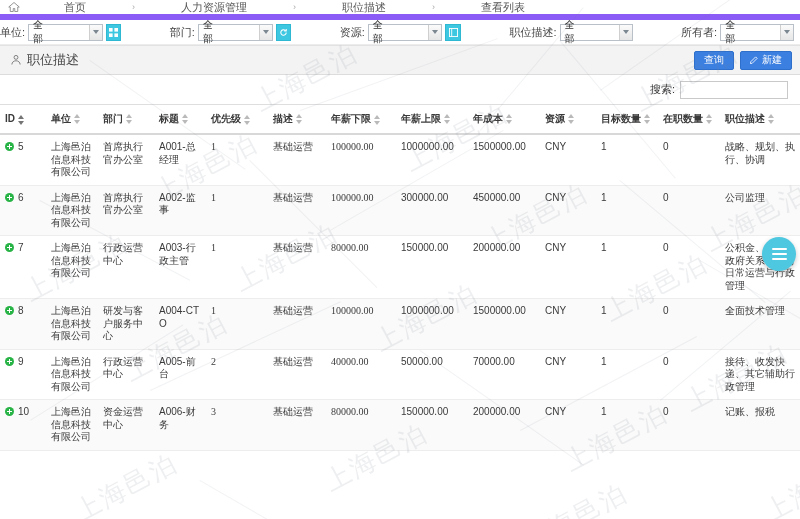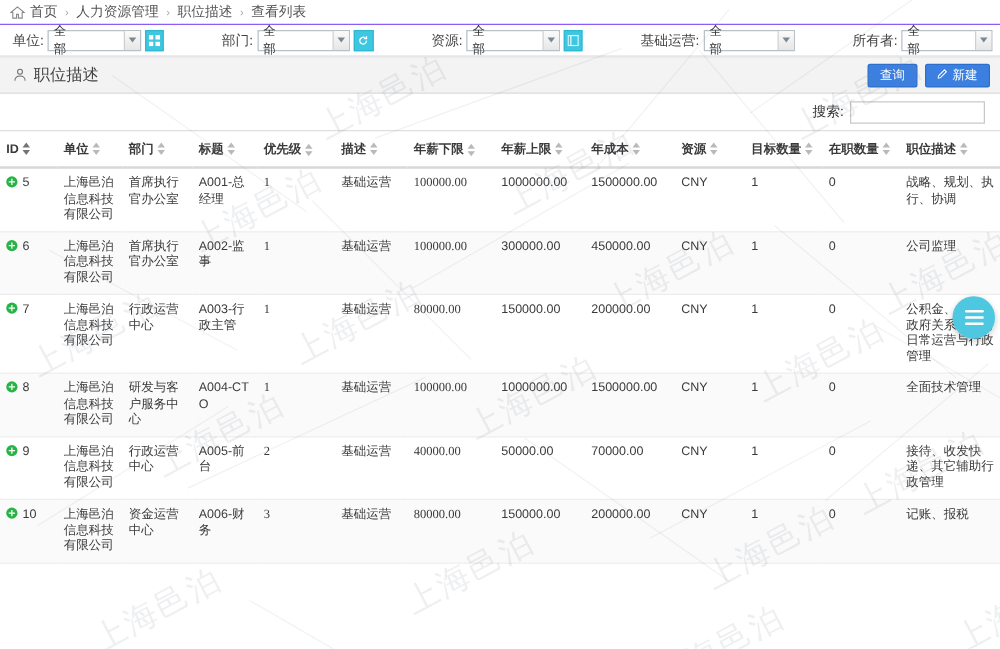--- a/index.html
+++ b/index.html
@@ -37,40 +37,40 @@
   }
 
   
   .breadcrumb {
     height: 20px;
     display: flex;
     align-items: center;
     padding: 0 0 0 8px;
     font-size: 11px;
     color: #3c4858;
-    border-bottom: 1px solid #8b5cf6;
-    background: #fff;
+    border-bottom: 6px solid #8b5cf6;
+    background: #fff;
+    gap: 40px;
   }
   .breadcrumb .home-icon {
     width: 12px; height: 12px;
     margin-right: 4px;
     display: inline-block;
     position: relative;
   }
   .breadcrumb .home-icon svg { display:block; }
   .bc-item { color: #555; text-decoration: none; }
   .bc-sep { margin: 0 6px; color: #aaa; font-size: 9px; }
 
   
   .filterbar {
     height: 25px;
     display: flex;
     align-items: center;
     font-size: 11px;
-    padding-left: 10px;
     background: #fff;
     border-bottom: 1px solid #ececec;
   }
   .filter-group {
     display: flex;
     align-items: center;
     margin-right: 6px;
   }
   .filter-label { margin-right: 3px; color: #444; white-space: nowrap; }
   .sel {
@@ -353,21 +353,21 @@
       <svg width="9" height="9" viewBox="0 0 10 10">
           <rect x="0.5" y="0.5" width="9" height="9" fill="none" stroke="#fff" stroke-width="1"></rect>
           <path d="M3 0.5V9.5" stroke="#fff" stroke-width="1"></path>
         </svg>
     </div>
   </div>
 
   <div class="gap-lg"></div>
 
   <div class="filter-group">
-    <span class="filter-label">基础运营:</span>
+    <span class="filter-label">职位描述:</span>
     <div class="sel">
       <span class="sel-val">全部</span>
       <span class="arrow"></span>
     </div>
   </div>
 
   <div class="gap-lg"></div>
 
   <div class="filter-group">
     <span class="filter-label">所有者:</span>

